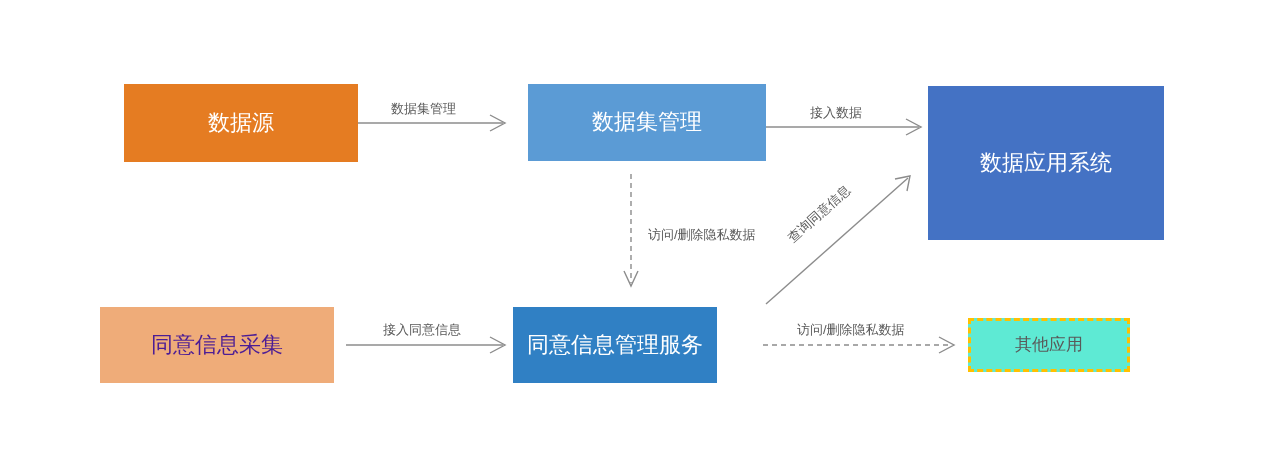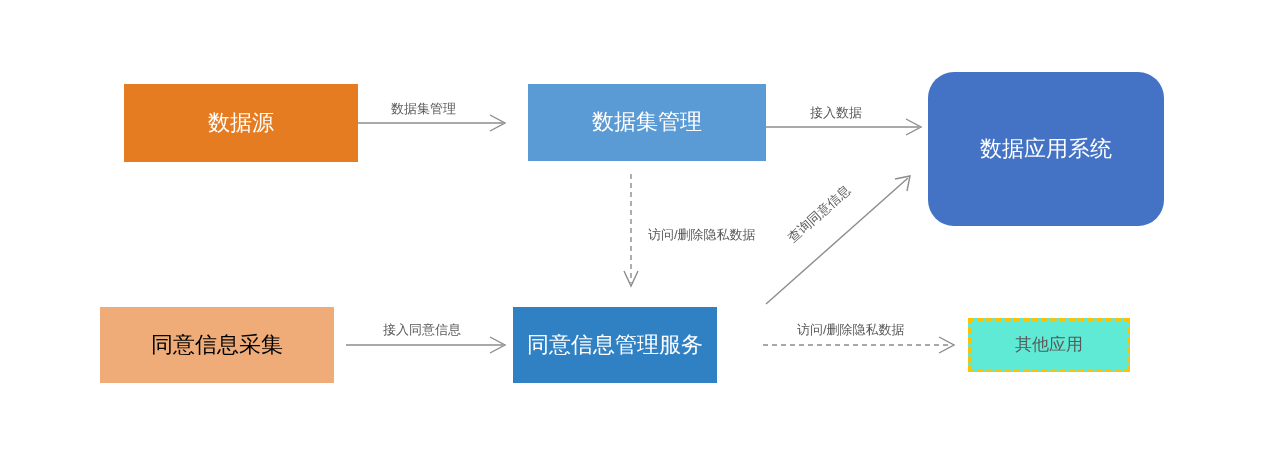--- a/index.html
+++ b/index.html
@@ -47,33 +47,32 @@
   #node-dataset-management {
     left: 513px; top: 84px;
     width: 238px; height: 77px;
     background: #5b9bd5;
     color: #ffffff;
     font-size: 22px;
     margin-left: 15px;
   }
   
   #node-data-application-system {
-    left: 928px; top: 72px;
+    left: 928px; top: 86px;
     width: 236px; height: 154px;
     background: #4472c4;
     color: #ffffff;
     font-size: 22px;
-    border-radius: 26px;
   }
   
   #node-consent-collection {
     left: 100px; top: 307px;
     width: 234px; height: 76px;
     background: #efac79;
-    color: #000000;
+    color: #4c1d95;
     font-size: 22px;
   }
   
   #node-consent-management-service {
     left: 513px; top: 307px;
     width: 204px; height: 76px;
     background: #3080c4;
     color: #ffffff;
     font-size: 22px;
   }

